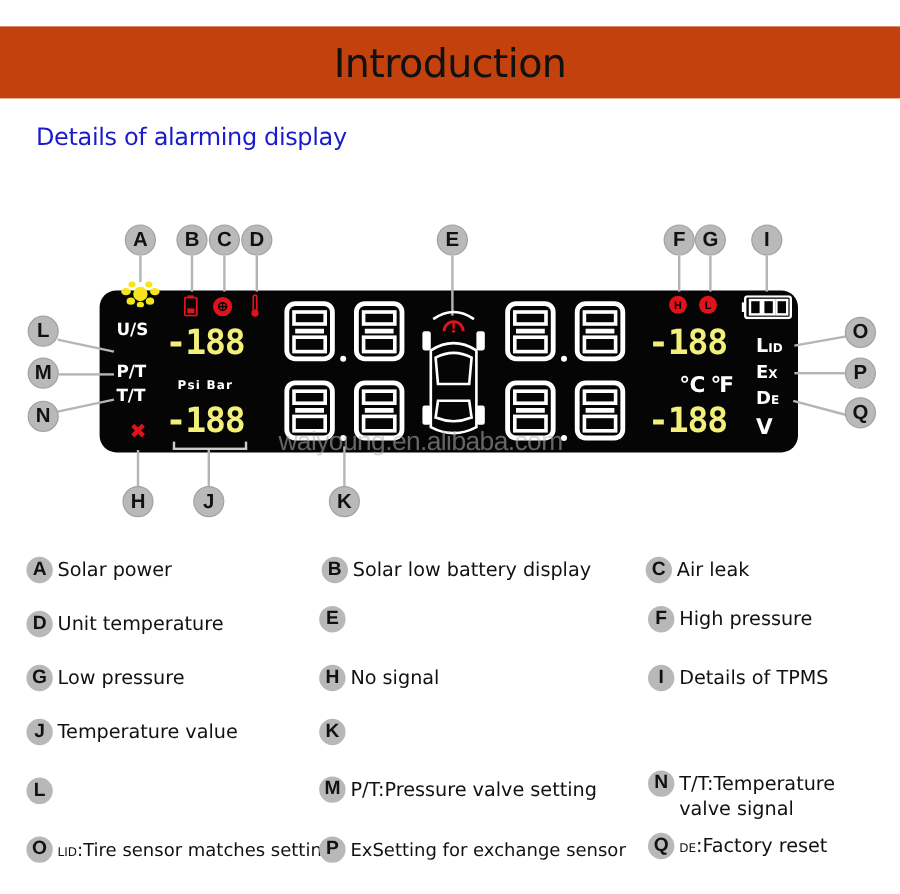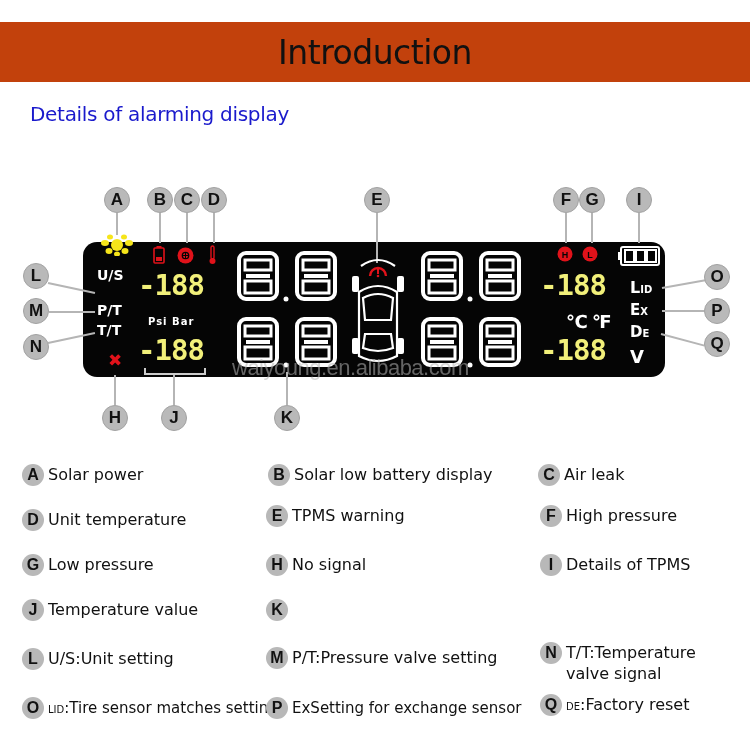--- a/index.html
+++ b/index.html
@@ -198,21 +198,20 @@
       <span class="badge">C</span>
       <span class="txt">Air leak</span>
     </div>
 
   <div class="leg" style="left:22px;top:509px">
       <span class="badge">D</span>
       <span class="txt">Unit temperature</span>
     </div>
   <div class="leg" style="left:266px;top:505px">
       <span class="badge">E</span>
-      <span class="txt">TPMS warning</span>
     </div>
   <div class="leg" style="left:540px;top:505px">
       <span class="badge">F</span>
       <span class="txt">High pressure</span>
     </div>
 
   <div class="leg" style="left:22px;top:554px">
       <span class="badge">G</span>
       <span class="txt">Low pressure</span>
     </div>
@@ -228,21 +227,20 @@
   <div class="leg" style="left:22px;top:599px">
       <span class="badge">J</span>
       <span class="txt">Temperature value</span>
     </div>
   <div class="leg" style="left:266px;top:599px">
       <span class="badge">K</span>
     </div>
 
   <div class="leg" style="left:22px;top:648px">
       <span class="badge">L</span>
-      <span class="txt">U/S:Unit setting</span>
     </div>
   <div class="leg" style="left:266px;top:647px">
       <span class="badge">M</span>
       <span class="txt">P/T:Pressure valve setting</span>
     </div>
   <div class="leg" style="left:540px;top:642px">
       <span class="badge">N</span>
       <span class="txt wrap">T/T:Temperature valve signal</span>
     </div>
 

